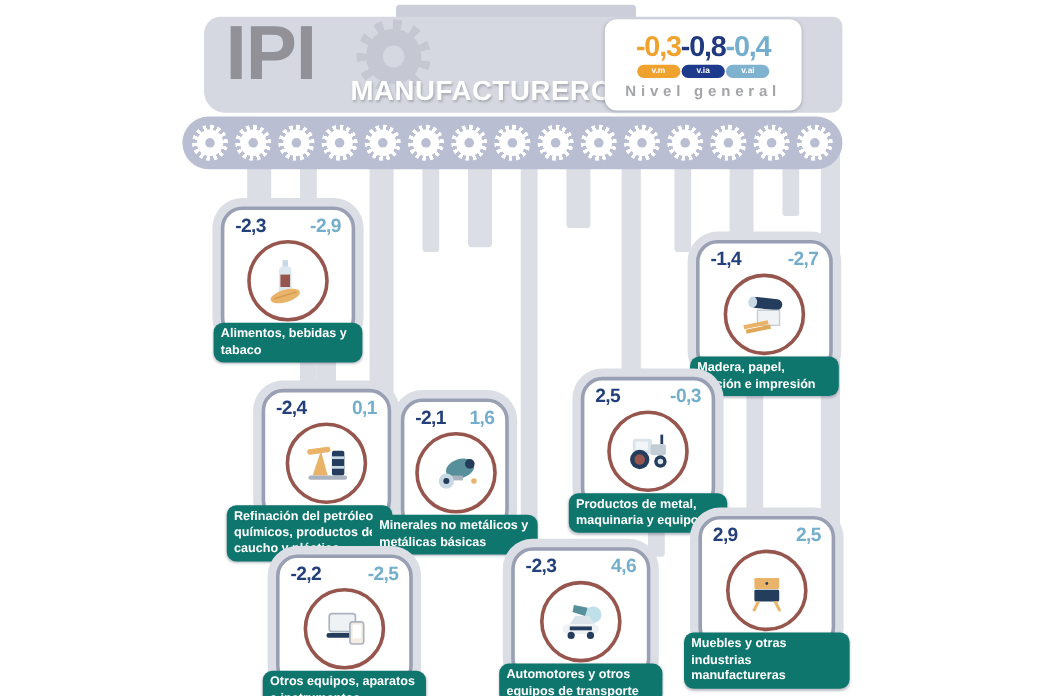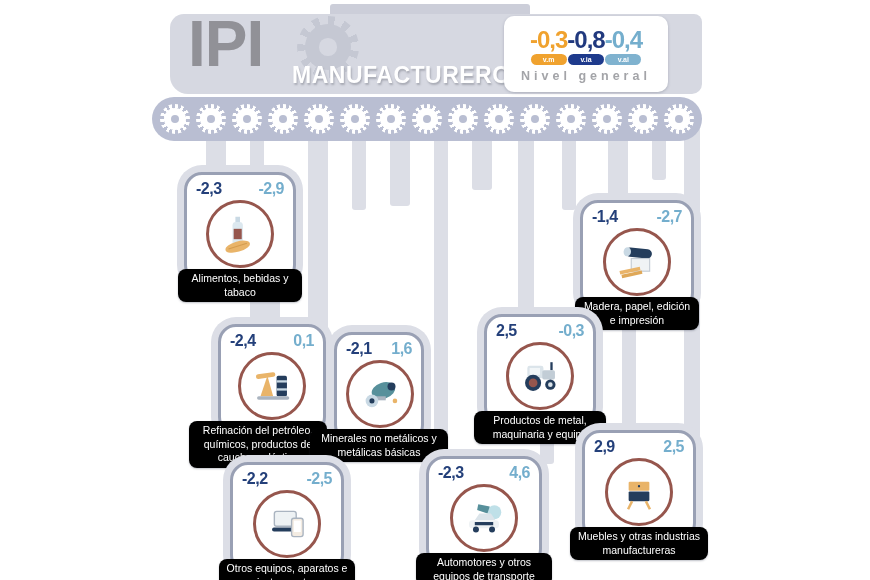--- a/index.html
+++ b/index.html
@@ -46,22 +46,22 @@
   .sector-card{position:absolute;z-index:2;}
   .card-body{border:3px solid #99a0b4;border-radius:18px;background:#fff;box-shadow:0 0 0 7px #dcdee6;
     padding:5px 9px 12px;box-sizing:border-box;}
   .values-row{display:flex;justify-content:space-between;align-items:baseline;font-weight:800;font-size:16px;letter-spacing:-.5px;}
   .v-dark{color:#24407a;}
   .v-light{color:#74aecd;}
   .icon-circle{margin:2px auto 0;width:62px;height:62px;border:3px solid #96564d;border-radius:50%;
     background:#fff;display:flex;align-items:center;justify-content:center;}
   .icon-circle svg{width:46px;height:46px;}
   .label-pill{position:absolute;left:50%;transform:translateX(-50%);top:calc(100% - 14px);
-    background:#000000;color:#fff;border-radius:8px;padding:3px 6px;font-size:10.5px;font-weight:400;
-    line-height:1.3;text-align:center;box-shadow:0 1px 2px rgba(70,75,95,.35);box-sizing:border-box;}
+    background:#0f766e;color:#fff;border-radius:8px;padding:3px 6px;font-size:10.5px;font-weight:700;
+    line-height:1.3;text-align:left;box-shadow:0 1px 2px rgba(70,75,95,.35);box-sizing:border-box;}
 </style>
 </head>
 <body>
 
 <div id="canvas">
 
   <div id="pipes">
       <div class="pipe" style="left: 206px; top: 120px; width: 20px; height: 60px;"></div>
       <div class="pipe" style="left: 250px; top: 120px; width: 14px; height: 215px;"></div>
       <div class="pipe" style="left: 308px; top: 120px; width: 20px; height: 220px;"></div>

